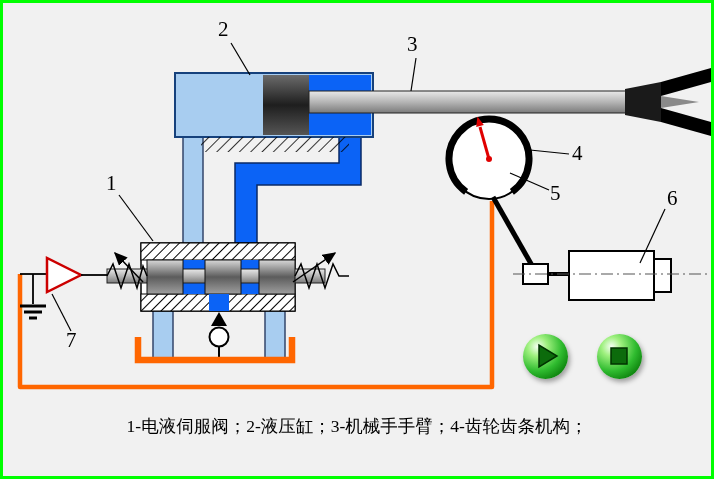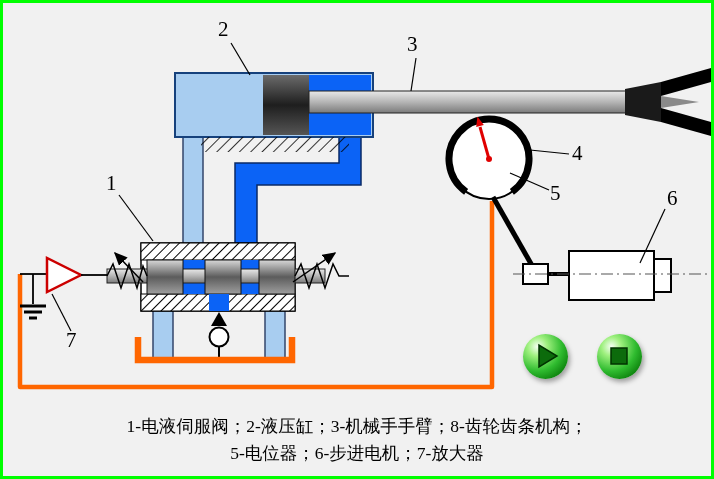--- a/index.html
+++ b/index.html
@@ -163,17 +163,16 @@
       <polygon points="16,11 16,33 34,22" fill="#0c6b0c" stroke="#003300" stroke-width="1.5"></polygon>
     </svg>
   </div>
   <div class="btn" style="left:594px; top:331px">
     <svg width="45" height="45" viewBox="0 0 45 45">
       <rect x="14" y="14" width="16" height="16" fill="#0c6b0c" stroke="#003300" stroke-width="1.5"></rect>
     </svg>
   </div>
 
   <div class="caption">
-    <div>1-电液伺服阀；2-液压缸；3-机械手手臂；8-齿轮齿条机构；</div>
-    <div>5-电位器；6-步进电机；7-放大器</div>
+    <div>1-电液伺服阀；2-液压缸；3-机械手手臂；4-齿轮齿条机构；</div>
   </div>
 
 </div>
 
 </body></html>

